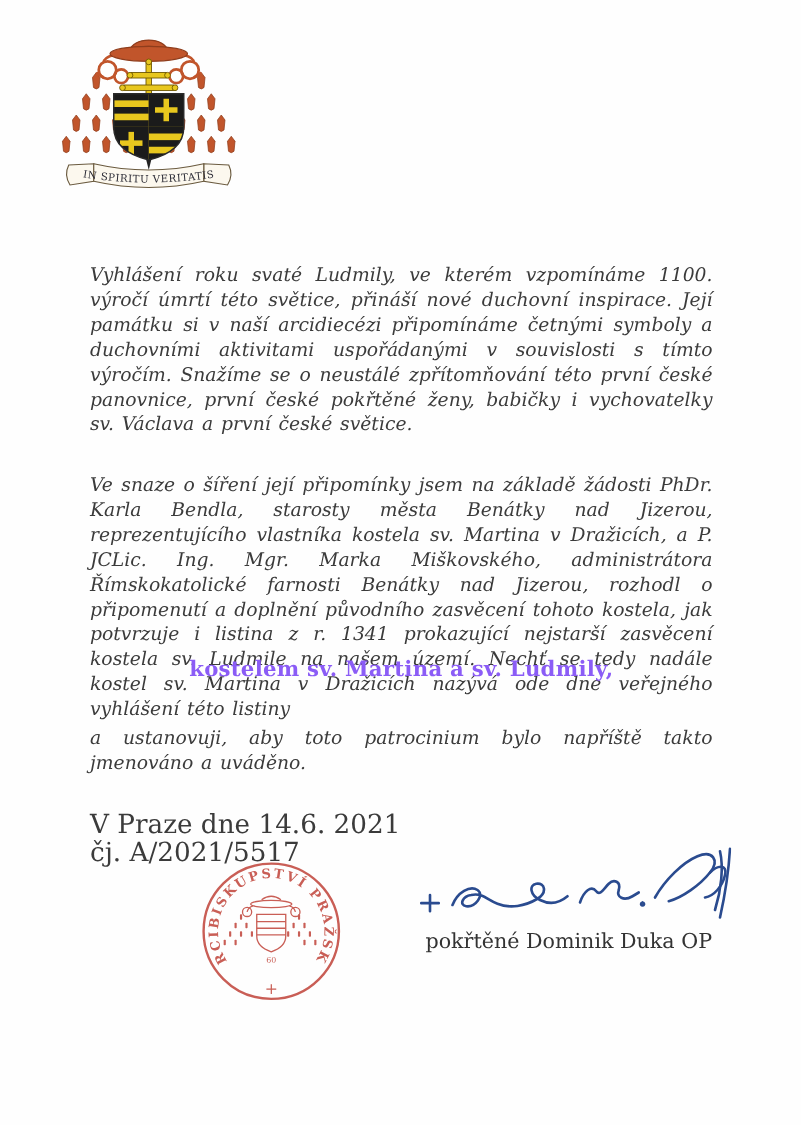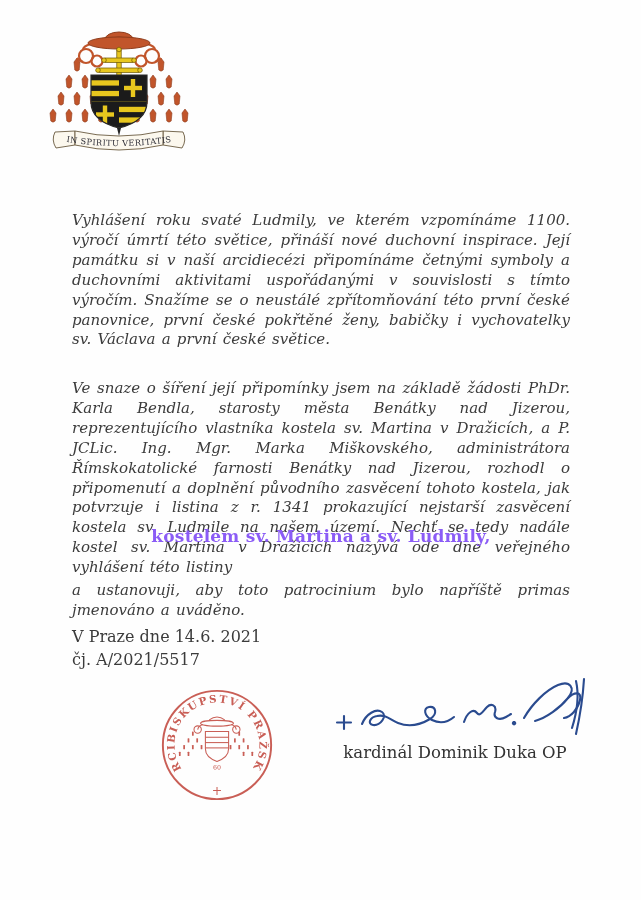--- a/index.html
+++ b/index.html
@@ -22,21 +22,21 @@
     font-style:italic;
   }
   #para1{left:72px;top:196px;width:498px;}
   #para2{left:72px;top:364px;width:498px;}
   #declaration{
     left:72px;top:526px;width:498px;
     text-align:center;font-weight:bold;
     font-size:17px;color:#8b5cf6;letter-spacing:.2px;
   }
   #closing{left:72px;top:566px;width:498px;}
-  #dateblock{left:72px;top:626px;width:300px;font-size:16px;line-height:22.5px;color:#3b3b3b;}
+  #dateblock{left:72px;top:648px;width:300px;font-size:21px;line-height:22.5px;color:#3b3b3b;}
   #signer{
     left:310px;top:740px;width:290px;
     text-align:center;font-size:16.5px;line-height:25px;color:#333;
   }
   svg{display:block;}
   .stamp-svg{opacity:.88;}
 </style>
 </head>
 <body>
 
@@ -128,21 +128,21 @@
       </text>
     </g>
   </svg>
 
   <p id="para1" class="abs body-text">Vyhlášení roku svaté Ludmily, ve kterém vzpomínáme 1100. výročí úmrtí této světice, přináší nové duchovní inspirace. Její památku si v naší arcidiecézi připomínáme četnými symboly a duchovními aktivitami uspořádanými v souvislosti s tímto výročím. Snažíme se o neustálé zpřítomňování této první české panovnice, první české pokřtěné ženy, babičky i vychovatelky sv. Václava a první české světice.</p>
 
   <p id="para2" class="abs body-text">Ve snaze o šíření její připomínky jsem na základě žádosti PhDr. Karla Bendla, starosty města Benátky nad Jizerou, reprezentujícího vlastníka kostela sv. Martina v Dražicích, a P. JCLic. Ing. Mgr. Marka Miškovského, administrátora Římskokatolické farnosti Benátky nad Jizerou, rozhodl o připomenutí a doplnění původního zasvěcení tohoto kostela, jak potvrzuje i listina z r. 1341 prokazující nejstarší zasvěcení kostela sv. Ludmile na našem území. Nechť se tedy nadále kostel sv. Martina v Dražicích nazývá ode dne veřejného vyhlášení této listiny</p>
 
   <div id="declaration" class="abs">kostelem sv. Martina a sv. Ludmily,</div>
 
-  <p id="closing" class="abs body-text">a ustanovuji, aby toto patrocinium bylo napříště primas jmenováno a uváděno.</p>
+  <p id="closing" class="abs body-text">a ustanovuji, aby toto patrocinium bylo napříště takto jmenováno a uváděno.</p>
 
   <div id="dateblock" class="abs">
     <div>V Praze dne 14.6. 2021</div>
     <div>čj. A/2021/5517</div>
   </div>
 
   <svg class="abs stamp-svg" style="left:159px;top:687px;" width="116" height="116" viewBox="0 0 120 120" aria-hidden="true">
     <g stroke="#c2493f" fill="none" stroke-width="2">
       <circle cx="60" cy="60" r="56"></circle>
     </g>
@@ -192,16 +192,16 @@
       <path d="M134,46 C137,37 143,32 147,37 C150,41 153,35 157,31 C161,27 167,29 165,36 C163,42 169,45 176,41 L181,38"></path>
       <path d="M184,46 a1.2,1.2 0 1 0 0.1,0"></path>
       <path d="M194,42 C202,28 216,14 228,9 C240,4 246,12 238,22 C230,32 216,42 205,45"></path>
       <path d="M238,22 C244,16 252,15 250,24 C248,33 241,41 234,42"></path>
       <path d="M246,5 C249,18 247,36 242,52"></path>
       <path d="M254,3 C253,20 250,40 246,58"></path>
     </g>
   </svg>
 
   <div id="signer" class="abs">
-    <div>kardinál Dominik Duka OP</div>
+    <div>pokřtěné Dominik Duka OP</div>
   </div>
 
 </div>
 
 </body></html>

